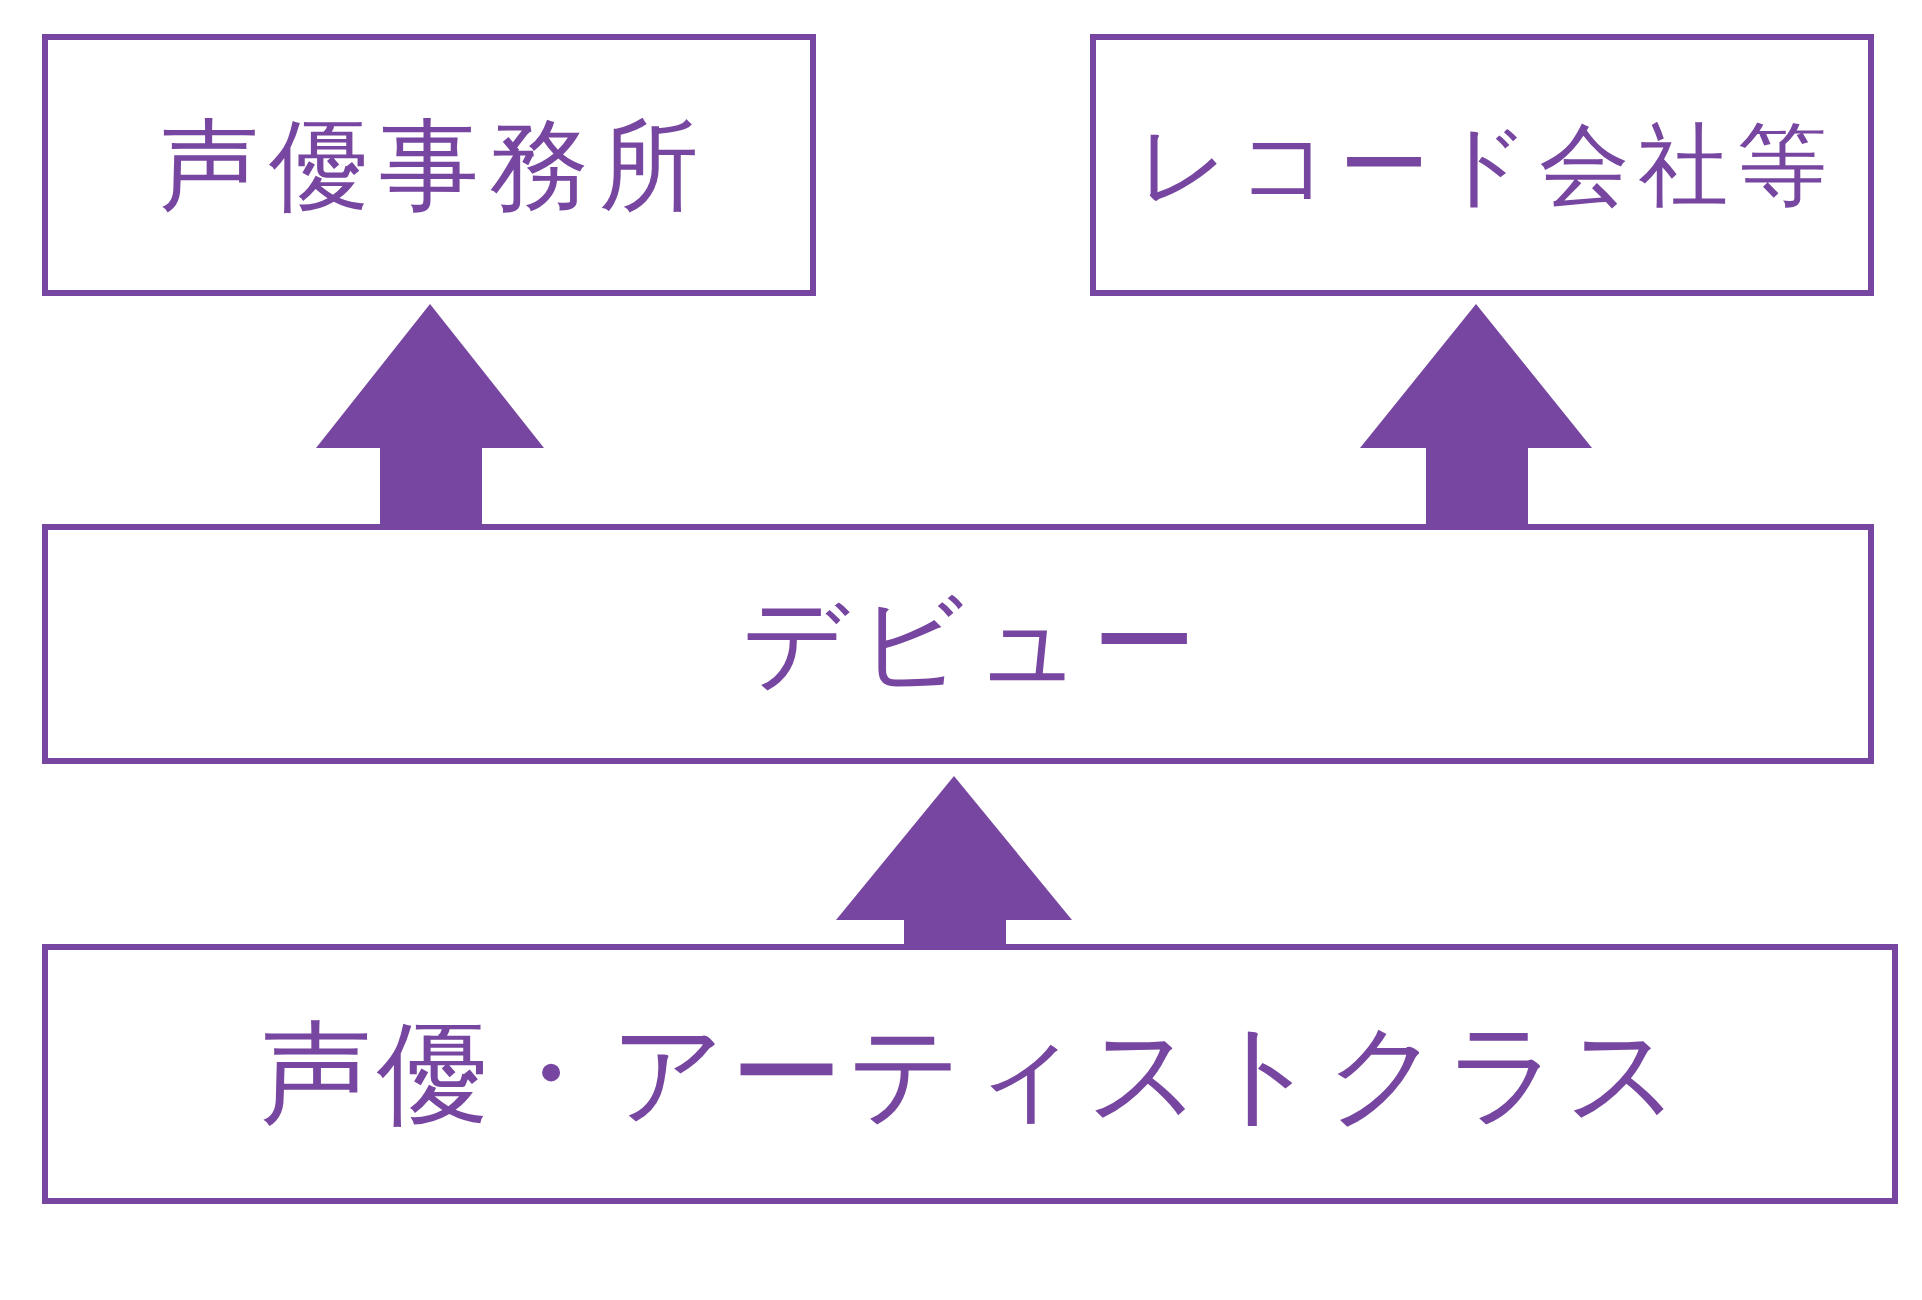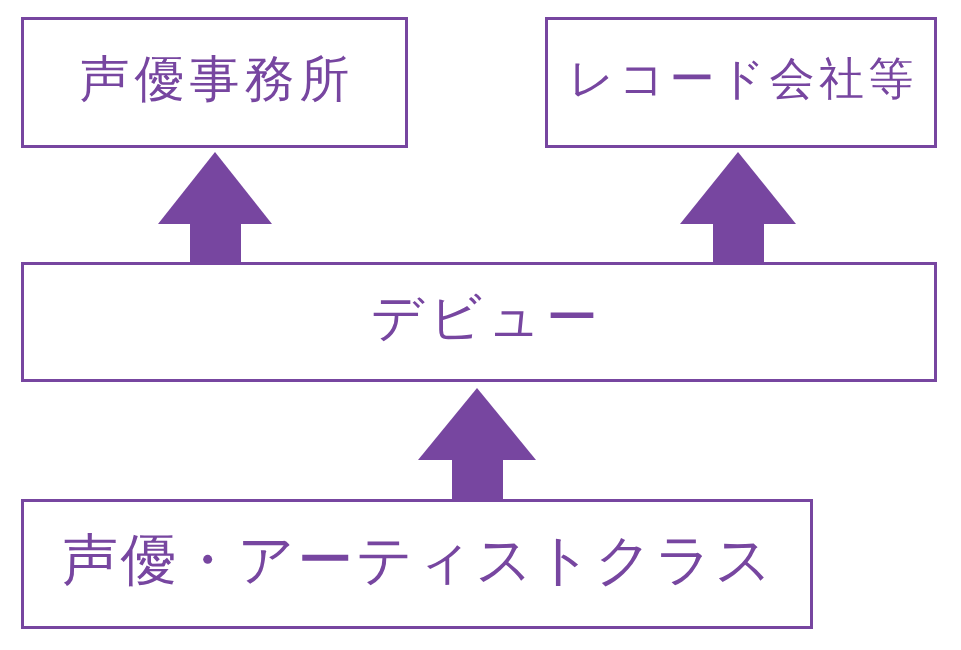--- a/index.html
+++ b/index.html
@@ -23,33 +23,33 @@
     box-sizing: border-box;
     background: #ffffff;
     border: 3px solid #7746a0;
     display: flex;
     align-items: center;
     justify-content: center;
     z-index: 3;
   }
   .node-label {
     color: #7746a0;
-    font-family: Liberation Mono, monospace;
+    font-family: Liberation Sans, sans-serif;
     font-weight: 400;
     letter-spacing: 0.10em;
     white-space: nowrap;
     line-height: 1;
     text-indent: 0.10em;
   }
 
   
   #box-agency      { left: 21px;  top: 17px;  width: 387px; height: 131px; }
   #box-record      { left: 545px; top: 17px;  width: 392px; height: 131px; }
   #box-debut       { left: 21px;  top: 262px; width: 916px; height: 120px; padding-left: 11px; }
-  #box-class       { left: 21px;  top: 499px; width: 792px; height: 130px; }
+  #box-class       { left: 21px;  top: 472px; width: 928px; height: 130px; }
 
   #box-agency .node-label  { font-size: 50px; }
   #box-record .node-label  { font-size: 45px; }
   #box-debut  .node-label  { font-size: 52px; }
   #box-class  .node-label  { font-size: 56px; letter-spacing: 0.045em; text-indent: 0.045em; }
 
   
   .arrow-up {
     position: absolute;
     z-index: 1;

